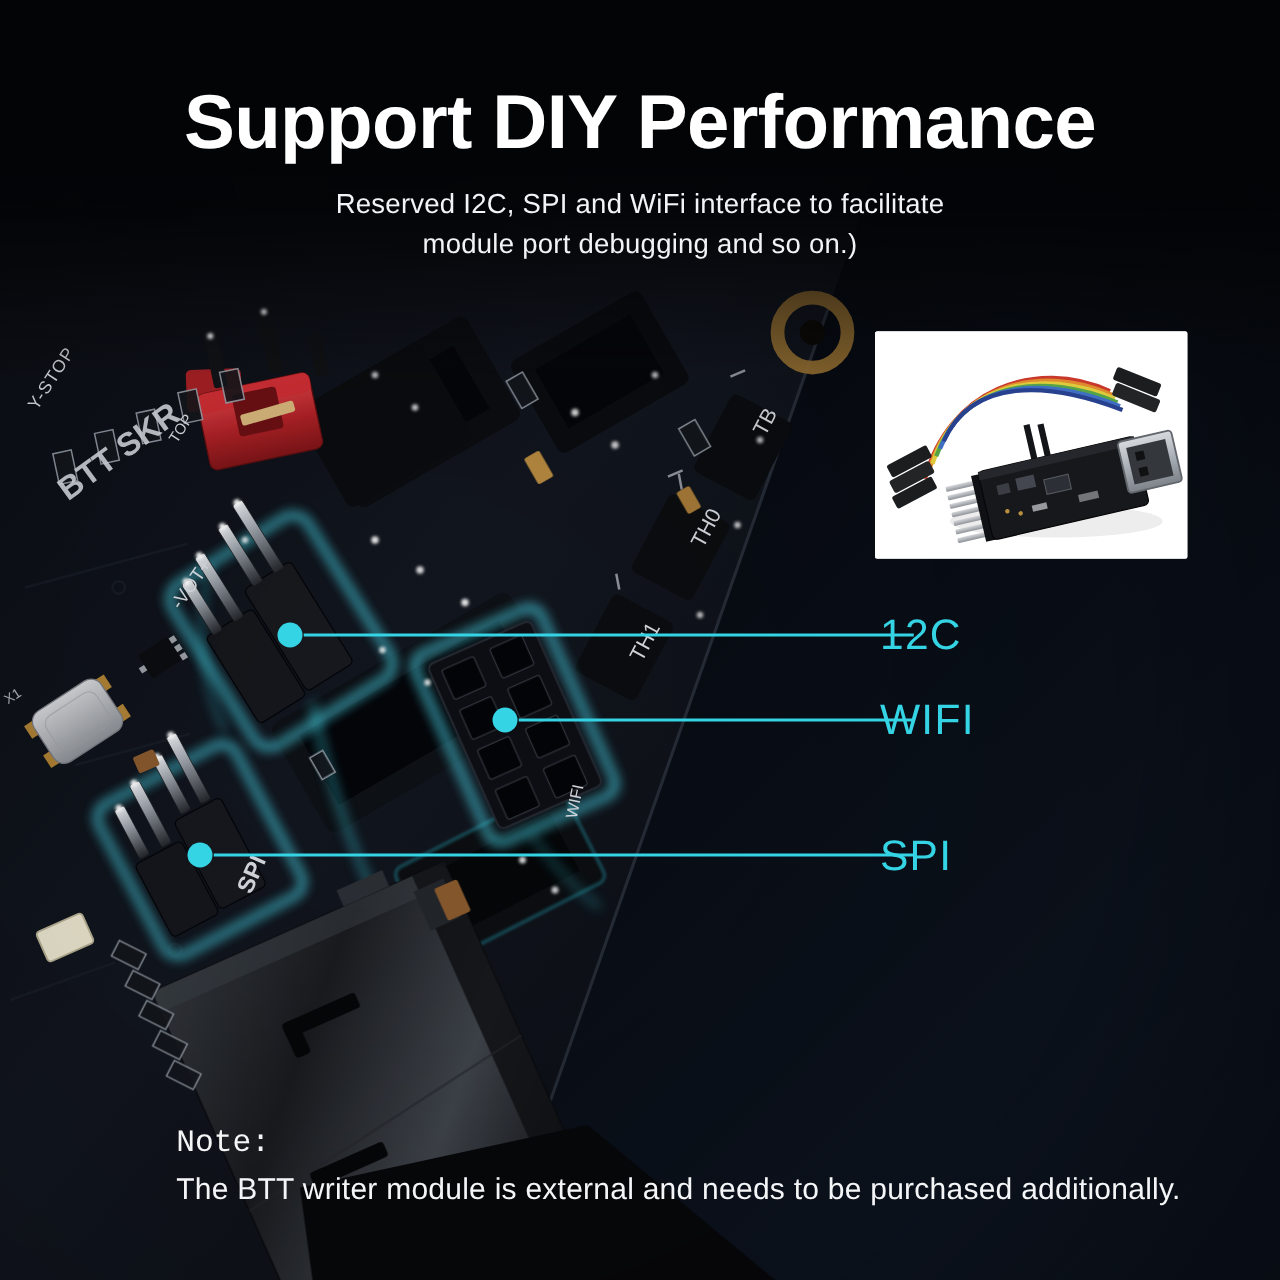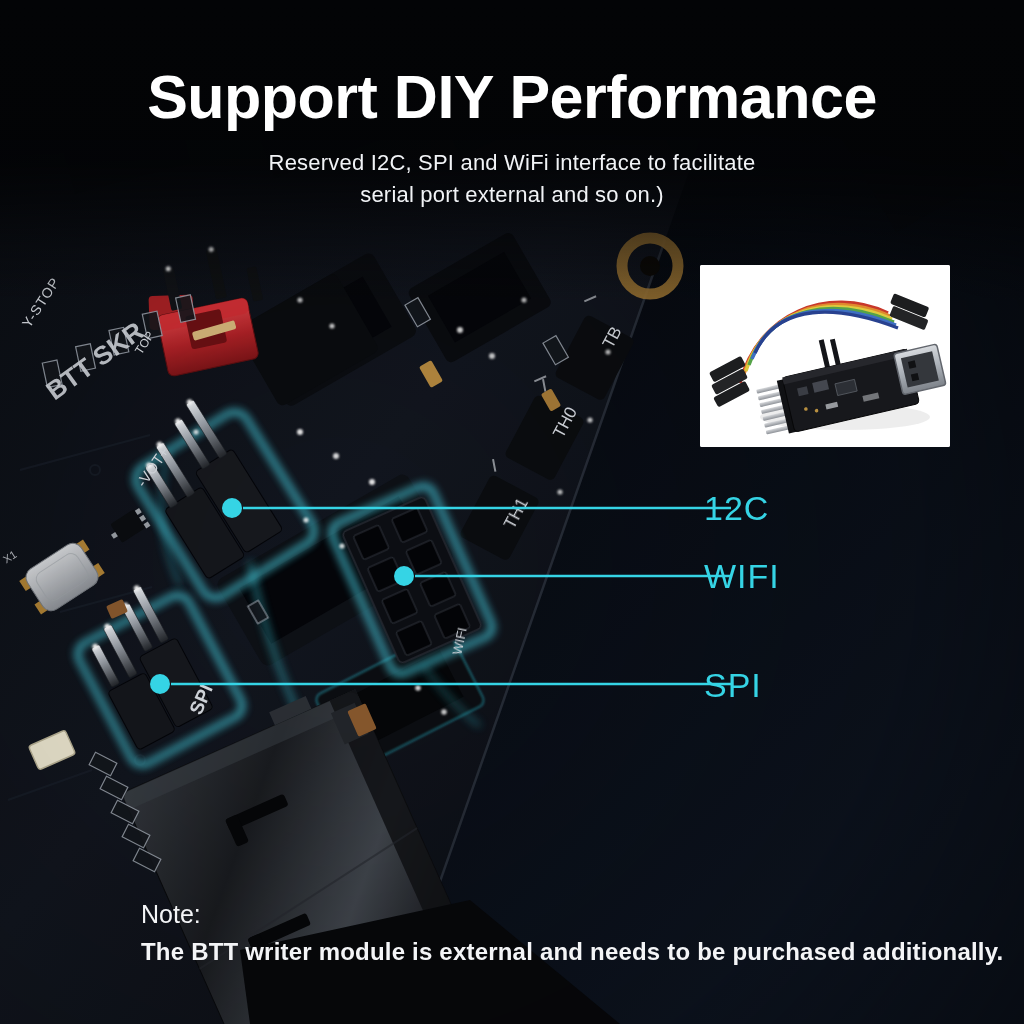--- a/index.html
+++ b/index.html
@@ -38,22 +38,22 @@
   .callout-line{stroke:var(--accent);stroke-width:2.4px;}
   .callout-dot{fill:var(--accent);}
   .callout-label{
     position:absolute;left:704px;color:var(--accent);
     font-size:34px;line-height:38px;font-weight:500;letter-spacing:1px;z-index:40;
   }
   #lbl-i2c{top:489px;}
   #lbl-wifi{top:557px;}
   #lbl-spi{top:666px;}
   .note{position:absolute;left:141px;top:900px;z-index:50;color:#f4f5f7;}
-  .note-h{font-size:25px;font-weight:500;margin-bottom:9px;}
-  .note-b{font-size:24px;font-weight:700;letter-spacing:.2px;}
+  .note-h{font-size:25px;font-weight:500;margin-bottom:9px;font-family:Liberation Mono, monospace;}
+  .note-b{font-size:24px;font-weight:400;letter-spacing:.2px;}
   .silk{fill:#d9dde3;font-family:"Liberation Sans",sans-serif;}
 </style>
 </head>
 <body>
 
 <div class="canvas">
 
   <svg class="layer" viewBox="0 0 1024 1024" aria-hidden="true">
     <defs>
       <linearGradient id="pcbGrad" x1="0" y1="0" x2="1" y2="1">
@@ -330,21 +330,21 @@
       <text class="silk" transform="translate(12,560) rotate(-33)" font-size="11" text-anchor="middle" opacity="0.8">X1</text>
     </g>
 
     <rect x="0" y="0" width="1024" height="1024" fill="url(#vin)"></rect>
     <rect x="0" y="0" width="1024" height="300" fill="url(#fadeTop)"></rect>
   </svg>
 
   <h1 class="title">Support DIY Performance</h1>
   <div class="subtitle">
     <div>Reserved I2C, SPI and WiFi interface to facilitate</div>
-    <div>serial port external and so on.)</div>
+    <div>module port debugging and so on.)</div>
   </div>
 
   <div class="inset">
     <svg width="250" height="182" viewBox="0 0 250 182" aria-hidden="true">
       <defs>
         <linearGradient id="usbGrad" x1="0" y1="0" x2="0" y2="1">
           <stop offset="0" stop-color="#d7dade"></stop>
           <stop offset="0.5" stop-color="#aab0b7"></stop>
           <stop offset="1" stop-color="#7e838a"></stop>
         </linearGradient>

